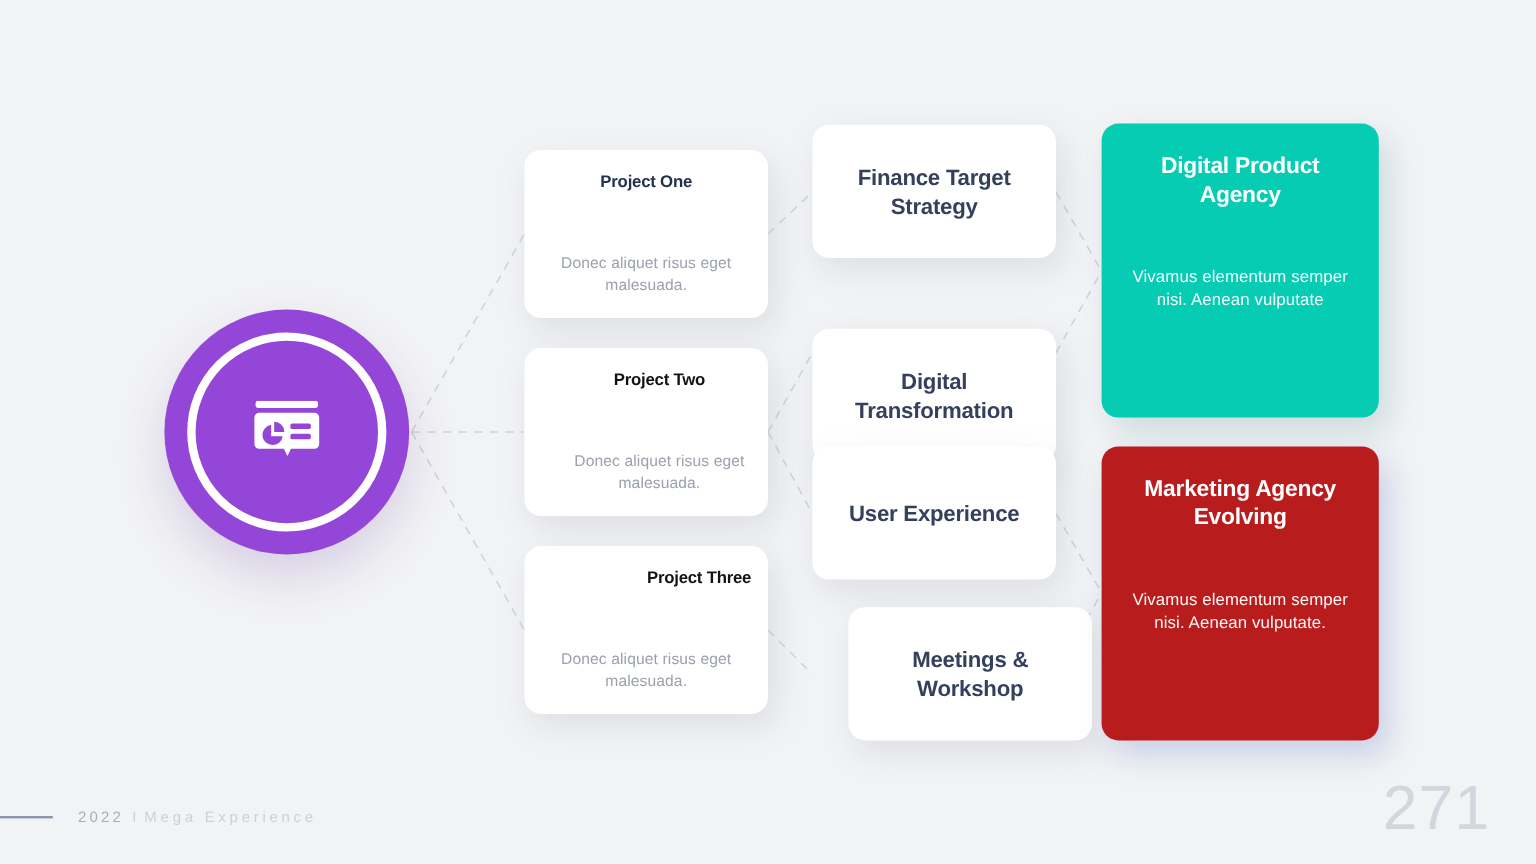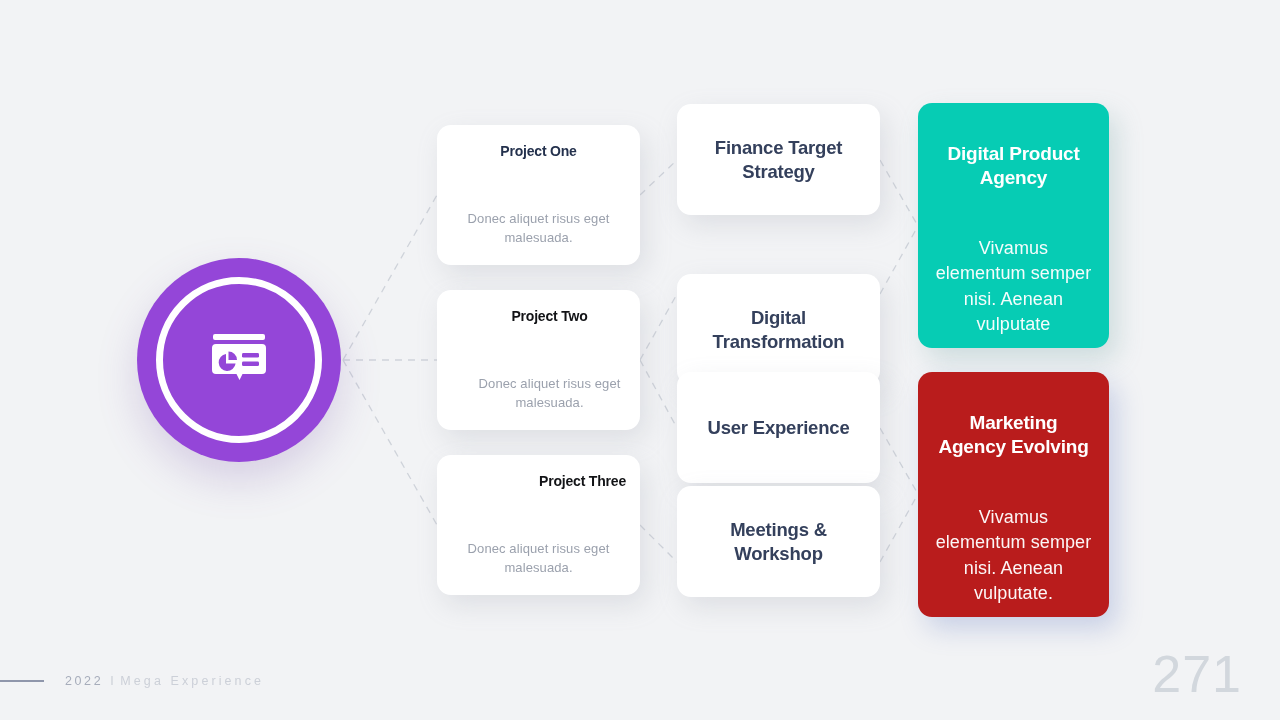--- a/index.html
+++ b/index.html
@@ -122,38 +122,38 @@
     padding: 0 28px;
   }
   .topic .card-title {
     font-size: 18.5px;
     color: #34405c;
     line-height: 1.28;
   }
   #topic-1 { top: 104px; }
   #topic-2 { top: 238px; margin-top: 36px; }
   #topic-3 { top: 372px; }
-  #topic-4 { top: 486px; }
+  #topic-4 { top: 506px; margin-left: 30px; }
 
   
   .result {
     left: 918px;
-    width: 191px;
+    width: 231px;
     height: 245px;
-    padding: 24px 16px 20px;
+    padding: 9px 16px 20px;
     justify-content: flex-start;
   }
   .result .card-title {
     font-size: 19px;
     color: #ffffff;
     margin-top: 15px;
     line-height: 1.25;
   }
   .result .card-desc {
-    font-size: 18px;
+    font-size: 14px;
     color: #ffffff;
     margin-top: 46px;
     opacity: 0.96;
   }
   #result-1 {
     top: 103px;
     background: #06ccb4;
     box-shadow: 8px 12px 26px rgba(110, 160, 160, 0.28);
   }
   #result-2 {

